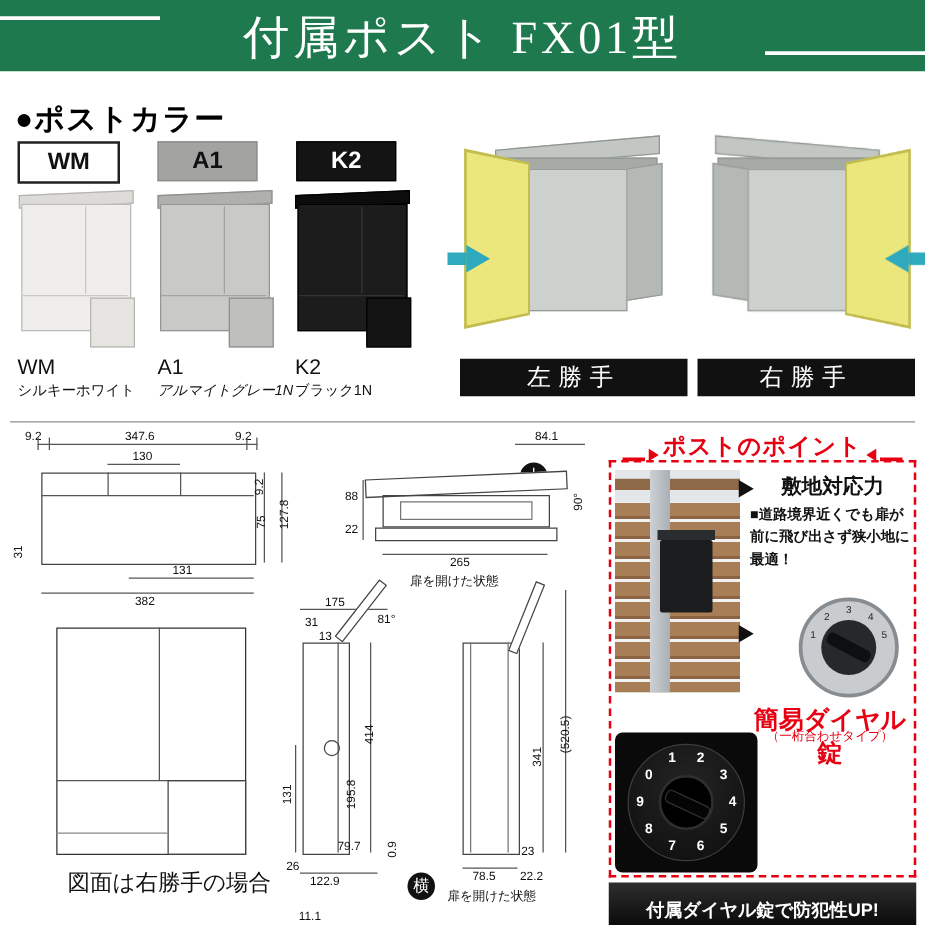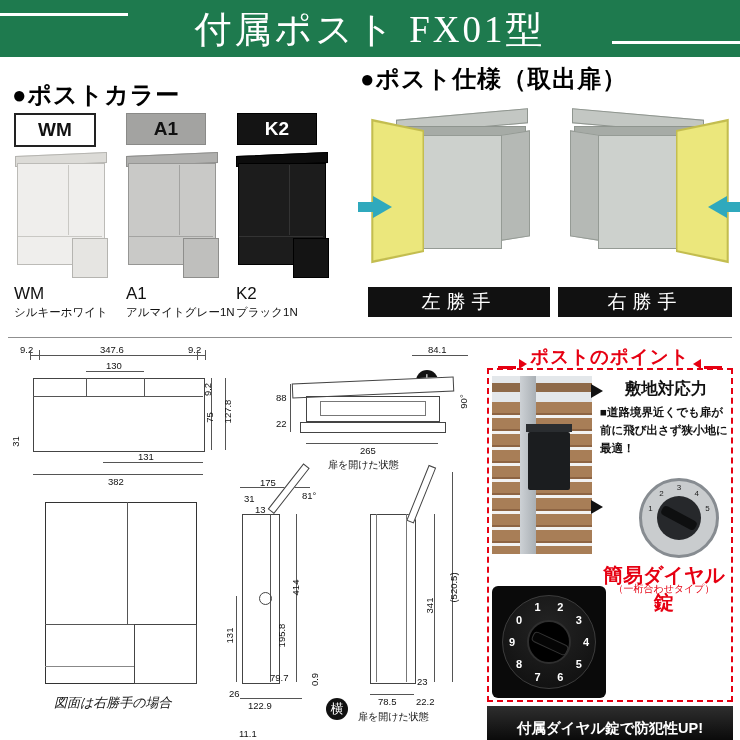--- a/index.html
+++ b/index.html
@@ -76,21 +76,21 @@
   .dim{position:absolute;font-size:9.5px;white-space:nowrap;color:#111;}
   .rot{transform:rotate(-90deg);transform-origin:center;}
   .ln{position:absolute;background:#555;}
   .bx{position:absolute;border:1px solid #444;}
   .bxs{border:1.4px solid #333;}
   .flap{position:absolute;border:1px solid #444;background:#fff;}
   .circ{position:absolute;border:1px solid #444;border-radius:50%;}
   .badge{position:absolute;width:22px;height:22px;border-radius:50%;background:#111;color:#fff;
          font-size:13px;line-height:22px;text-align:center;}
   .note{position:absolute;font-size:10px;white-space:nowrap;}
-  .cap{position:absolute;font-size:13px;white-space:nowrap;font-style:italic;}
+  .cap{position:absolute;font-size:18px;white-space:nowrap;}
 
   
   .points{position:absolute;left:487px;top:344px;width:246px;height:392px;}
   .pt-title-row{position:absolute;left:0;top:0;width:246px;display:flex;align-items:flex-end;
                 justify-content:center;gap:3px;}
   .pt-dash{width:18px;height:3px;background:#e60012;}
   .pt-arr-r{width:0;height:0;border-top:5px solid transparent;border-bottom:5px solid transparent;
             border-left:8px solid #e60012;}
   .pt-arr-l{width:0;height:0;border-top:5px solid transparent;border-bottom:5px solid transparent;
             border-right:8px solid #e60012;}
@@ -180,26 +180,25 @@
       <div class="cm-body"></div>
       <div class="cm-seam"></div>
       <div class="cm-hline"></div>
       <div class="cm-sub"></div>
     </div>
 
     <span class="code-label" style="left:14px;">WM</span>
     <span class="code-label" style="left:126px;">A1</span>
     <span class="code-label" style="left:236px;">K2</span>
     <span class="name-label" style="left:14px;">シルキーホワイト</span>
-    <span class="name-label" style="left:126px;">アルマイトグレー1N</span>
+    <span class="name-label" style="left:126px;font-style:italic;">アルマイトグレー1N</span>
     <span class="name-label" style="left:236px;">ブラック1N</span>
   </div>
 
   <div class="layer">
-    <div class="sec-heading" style="left:360px;top:63px;">●ポスト仕様（取出扉）</div>
 
     <div class="spec-illus" style="left:372px;">
       <div class="sp-roof-top"></div>
       <div class="sp-roof-front"></div>
       <div class="sp-side"></div>
       <div class="sp-body"></div>
       <div class="sp-door"></div>
       <div class="sp-arrow">
         <div class="tail"></div>
         <div class="head"></div>

